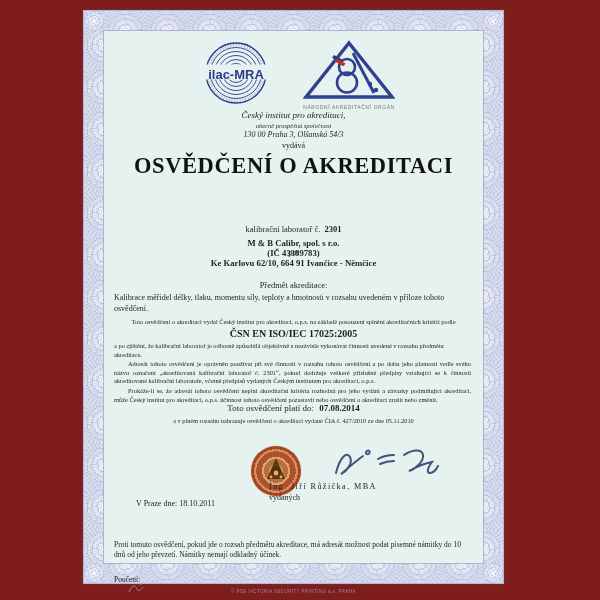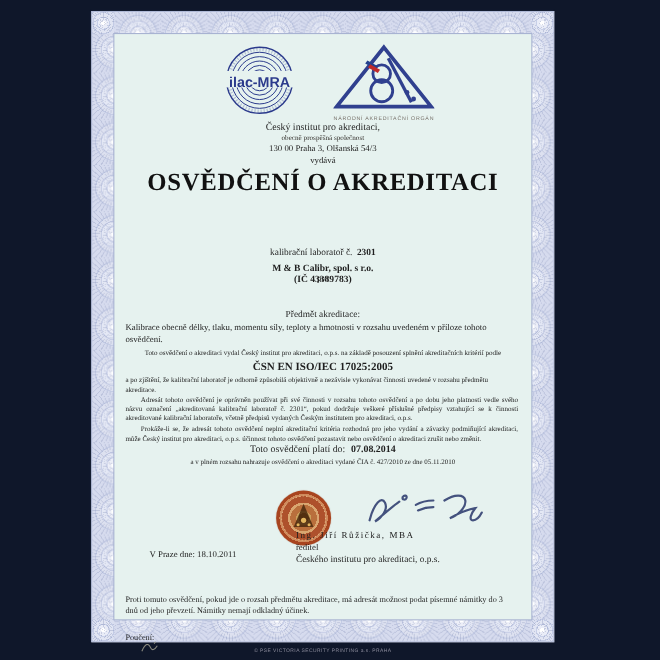--- a/index.html
+++ b/index.html
@@ -1,17 +1,17 @@
 <!DOCTYPE html>
 <html><head>
 <meta charset="utf-8">
 <style>
   html,body{margin:0;padding:0;background:#ffffff;width:600px;height:600px;overflow:hidden;
     font-family:"Liberation Serif", serif;color:#1f1f1f;}
-  .page{position:relative;width:600px;height:600px;background:#0f172a;}
+  .page{position:relative;width:600px;height:600px;background:#7f1d1d;}
 
   
   .cert{position:absolute;left:83px;top:10px;width:421px;height:574px;
     background:#d4d9ec; box-shadow:0 0 0 1px #b0bad7 inset, 0 0 2px rgba(90,100,140,.35);}
   .inner{position:absolute;inset:21px;background:#e6f2ef;box-shadow:0 0 0 1px #a8b3d2;}
 
   
   .band{position:absolute;background-color:#d6dbee;}
   .band-top{top:1px;left:21px;right:21px;height:20px;
     background-image:
@@ -41,21 +41,21 @@
   .corner-bl{bottom:1px;left:1px}.corner-br{bottom:1px;right:1px}
 
   
   .blk{position:absolute;left:0;right:0;text-align:center;}
   .lft{position:absolute;text-align:left;margin-top:44px;}
   .logo-ilac{position:absolute;top:10px;left:100px;width:64px;height:64px;}
   .logo-cia{position:absolute;top:9px;left:186px;width:118px;text-align:center;}
   .cia-caption{font-family:"Liberation Sans",sans-serif;font-size:4.8px;letter-spacing:.7px;
     color:#77716a;margin-top:1px;white-space:nowrap;}
 
-  .institute{top:80px;line-height:9.5px;}
+  .institute{top:80px;line-height:9.5px;font-style:italic;}
   .inst-1{font-size:9px;}
   .inst-2{font-size:6.5px;color:#33302c;}
   .inst-3{font-size:8px;}
   .vydava{top:110px;font-size:8px;}
   .main-title{top:122px;font-size:22.5px;font-weight:bold;letter-spacing:.6px;color:#111;}
   .cert-no{top:167px;font-size:9px;font-weight:bold;}
   .pro{top:180px;font-size:8px;margin-top:37px;}
   .lab-line{top:193px;font-size:8.5px;}
   .lab-line b{margin-left:2px;}
   .recipient{top:207px;font-size:8.7px;font-weight:bold;line-height:10px;}
@@ -146,24 +146,25 @@
       <div class="blk main-title">OSVĚDČENÍ O AKREDITACI</div>
       <div class="blk pro">pro</div>
       <div class="blk lab-line">
         <span>kalibrační laboratoř č.</span>
         <b>2301</b>
       </div>
 
       <div class="blk recipient">
         <div>M &amp; B Calibr, spol. s r.o.</div>
         <div>(IČ 43389783)</div>
+        <div>Ke Karlovu 62/10,  664 91 Ivančice - Němčice</div>
       </div>
 
       <div class="blk subject-h">Předmět akreditace:</div>
-      <div class="subject-t" style="position:absolute">Kalibrace obecně délky, tlaku, momentu síly, teploty a hmotnosti  v rozsahu uvedeném v příloze tohoto osvědčení.</div>
+      <div class="subject-t" style="position:absolute">Kalibrace měřidel délky, tlaku, momentu síly, teploty a hmotnosti  v rozsahu uvedeném v příloze tohoto osvědčení.</div>
 
       <div class="blk tiny para-c">Toto osvědčení o akreditaci vydal Český institut pro akreditaci, o.p.s. na základě posouzení splnění akreditačních kritérií podle</div>
       <div class="blk standard">ČSN EN ISO/IEC 17025:2005</div>
       <div class="tiny para-2" style="position:absolute">a po zjištění, že kalibrační laboratoř je odborně způsobilá objektivně a nezávisle vykonávat činnosti uvedené v rozsahu předmětu akreditace.</div>
       <div class="tiny para-3" style="position:absolute">Adresát tohoto osvědčení je oprávněn používat při své činnosti v rozsahu tohoto osvědčení a po dobu jeho platnosti vedle svého názvu označení „akreditovaná kalibrační laboratoř č. 2301“, pokud dodržuje veškeré příslušné předpisy vztahující se k činnosti akreditované kalibrační laboratoře, včetně předpisů vydaných Českým institutem pro akreditaci, o.p.s.</div>
       <div class="tiny para-4" style="position:absolute">Prokáže-li se, že adresát tohoto osvědčení neplní akreditační kritéria rozhodná pro jeho vydání a závazky podmiňující akreditaci, může Český institut pro akreditaci, o.p.s. účinnost tohoto osvědčení pozastavit nebo osvědčení o akreditaci zrušit nebo změnit.</div>
 
       <div class="blk validity">
         <span>Toto osvědčení platí do:</span>
         <b>07.08.2014</b>
@@ -189,26 +190,25 @@
             <path d="M34,7 c1.5,-2.5 4.5,-1.5 3.5,.8 c-1,2.2 -4,1.6 -3.5,-.8"></path>
             <path d="M46,14 c5,-3 11,-4 16,-4"></path>
             <path d="M48,19 c4.5,-2 10,-3 14,-3"></path>
             <path d="M72,10 c9,-6 18,-6 19,0 c1,6 -7,14 -14,16 c9,-5 17,-8 23,-9 c-4,5 -6,11 -2,11 c3,0 6,-3 8,-7"></path>
           </g>
         </svg>
       </div>
 
       <div class="signer">
         <div class="signer-name">Ing. Jiří Růžička, MBA</div>
-        <div class="signer-role">ředitel</div>
-        <div class="signer-org">Českého institutu pro akreditaci, o.p.s.</div>
+        <div class="signer-role">vydaných</div>
       </div>
 
       <div class="lft notice-h">Poučení:</div>
-      <div class="notice-t" style="position:absolute">Proti tomuto osvědčení, pokud jde o rozsah předmětu akreditace, má adresát možnost podat písemné námitky do 3 dnů od jeho převzetí. Námitky nemají odkladný účinek.</div>
+      <div class="notice-t" style="position:absolute">Proti tomuto osvědčení, pokud jde o rozsah předmětu akreditace, má adresát možnost podat písemné námitky do 10 dnů od jeho převzetí. Námitky nemají odkladný účinek.</div>
     </div>
   </div>
 
   <div class="hand-mark">
     <svg width="26" height="14" viewBox="0 0 26 14">
       <path d="M3,10 c3,-7 6,-8 8,-3 c1,2.5 3.5,2 6,-2 M14,3 l1.5,-1.5" fill="none" stroke="#8b8b80" stroke-width="1"></path>
     </svg>
   </div>
   <div class="printer-mark">© PSE VICTORIA SECURITY PRINTING a.s. PRAHA</div>
 </div>

